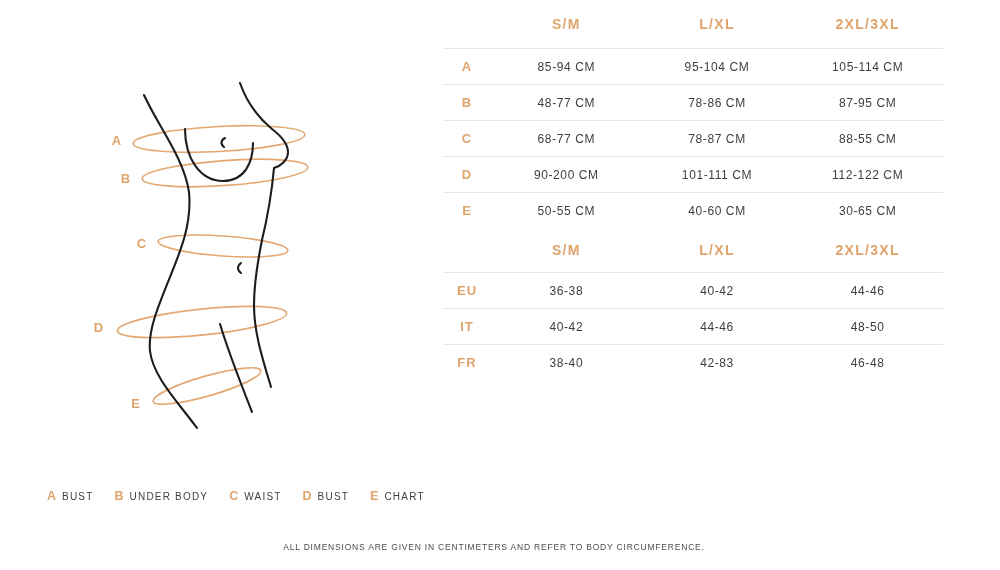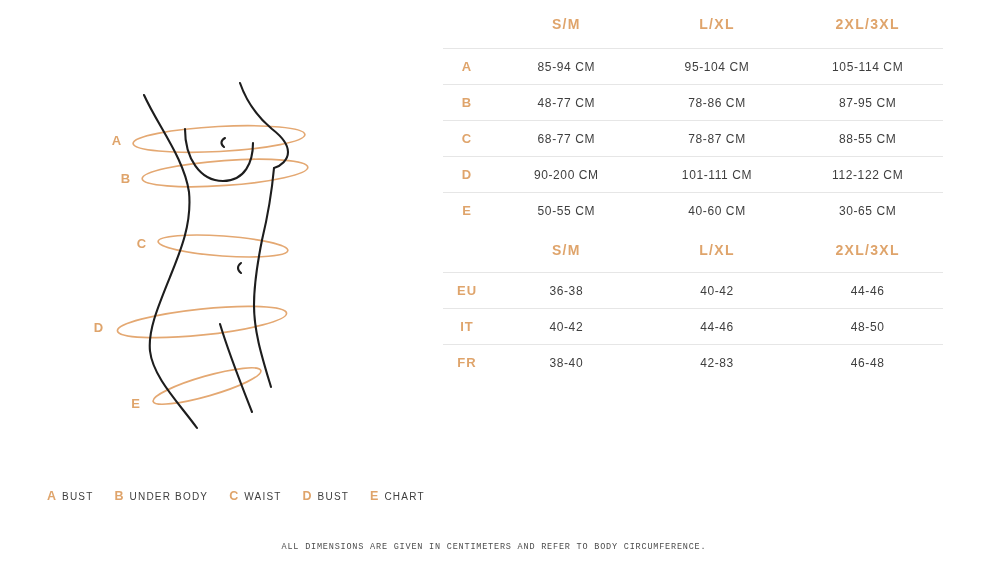--- a/index.html
+++ b/index.html
@@ -31,21 +31,21 @@
   .trow{display:grid;grid-template-columns:48px 1fr 1fr 1fr;align-items:center;
         height:35px;border-top:1px solid #e6e6e6;}
   .trow.head{border-top:none;height:48px;}
   .conv .trow.head{height:44px;}
   .rlabel{text-align:center;color:#dfa46b;font-size:13px;letter-spacing:1px;font-weight:600;}
   .cell{text-align:center;color:#3e3e3e;font-size:12px;letter-spacing:0.6px;}
   .colhead{color:#dfa46b;font-size:14px;letter-spacing:1.3px;font-weight:700;}
 
   
   .footnote{position:absolute;left:0;right:12px;top:542px;text-align:center;
-            font-size:8.5px;letter-spacing:0.8px;color:#4c4c4c;font-family:Liberation Mono, monospace;}
+            font-size:8.5px;letter-spacing:0.8px;color:#4c4c4c;}
 </style>
 </head>
 <body>
 
 <div class="canvas">
 
   <svg class="figure-svg" viewBox="0 0 440 470">
     <g>
       <ellipse class="measure" cx="219" cy="139" rx="86" ry="12.5" transform="rotate(-3 219 139)"></ellipse>
       <ellipse class="measure" cx="225" cy="173" rx="83" ry="12.5" transform="rotate(-4 225 173)"></ellipse>

